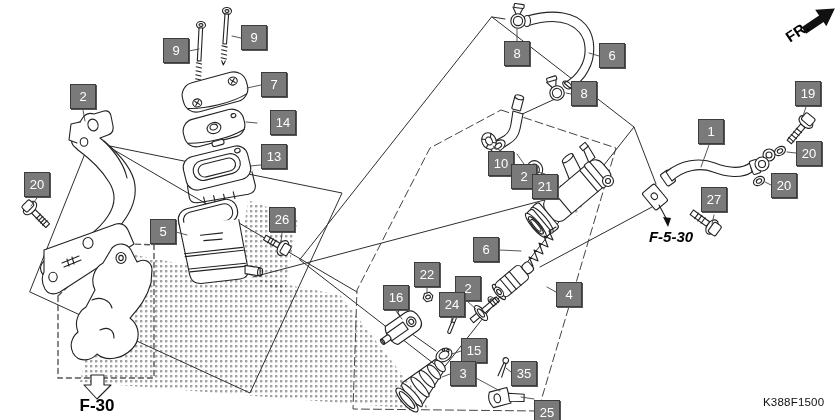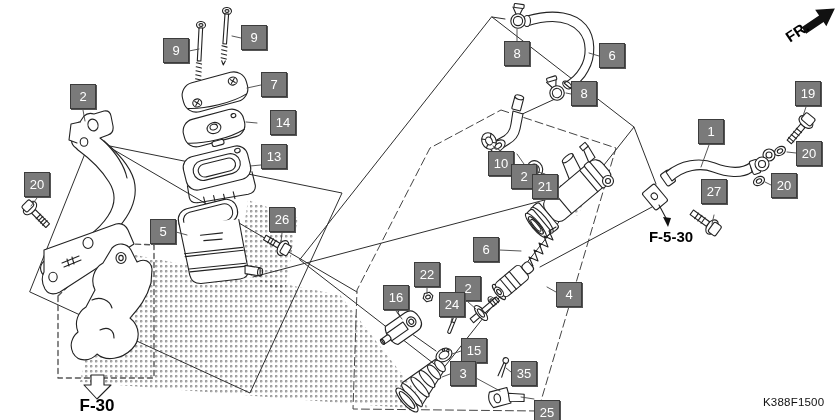--- a/index.html
+++ b/index.html
@@ -14,21 +14,21 @@
   #art .thin{stroke:#444;stroke-width:0.9;}
   #art .dash{stroke:#555;stroke-width:1.4;stroke-dasharray:5 4;}
   #art .ddot{stroke:#444;stroke-width:1;stroke-dasharray:8 4;}
   #art .blk{fill:#111;stroke:none;}
   #art .dots{fill:url(#dotpat);stroke:none;opacity:.45;}
   .co{position:absolute;z-index:3;width:24px;height:23px;background:#7a7a7a;
       border:1px solid #3c3c3c;color:#fff;font-size:13px;line-height:23px;
       text-align:center;box-shadow:1px 1px 0 #555;}
   .reftxt{position:absolute;z-index:3;color:#000;font-weight:bold;text-align:center;}
   #f30{left:72px;top:396px;width:50px;font-size:17px;text-align:center;}
-  #f530{left:641px;top:228px;width:60px;font-size:15px;}
+  #f530{left:641px;top:228px;width:60px;font-size:15px;font-style:italic;}
   #frtxt{left:779px;top:23px;width:36px;font-size:15px;transform:rotate(-34deg);}
   #pcode{position:absolute;z-index:3;left:751px;top:396px;width:60px;font-size:11.5px;
          color:#111;font-weight:normal;letter-spacing:0.2px;padding-left:12px;}
 </style>
 </head>
 <body>
 
 <div class="stage">
 
 <svg id="art" width="840" height="420" viewBox="0 0 840 420">
@@ -418,21 +418,21 @@
 <div class="co" style="left:504px;top:41px">8</div>
 <div class="co" style="left:599px;top:43px">6</div>
 <div class="co" style="left:571px;top:81px">8</div>
 <div class="co" style="left:488px;top:151px">10</div>
 <div class="co" style="left:511px;top:164px">2</div>
 <div class="co" style="left:532px;top:174px">21</div>
 <div class="co" style="left:698px;top:119px">1</div>
 <div class="co" style="left:795px;top:81px">19</div>
 <div class="co" style="left:796px;top:141px">20</div>
 <div class="co" style="left:771px;top:173px">20</div>
-<div class="co" style="left:701px;top:179px">27</div>
+<div class="co" style="left:701px;top:187px">27</div>
 <div class="co" style="left:473px;top:237px">6</div>
 <div class="co" style="left:414px;top:262px">22</div>
 <div class="co" style="left:383px;top:285px">16</div>
 <div class="co" style="left:455px;top:276px">2</div>
 <div class="co" style="left:439px;top:292px">24</div>
 <div class="co" style="left:461px;top:338px">15</div>
 <div class="co" style="left:450px;top:361px">3</div>
 <div class="co" style="left:556px;top:282px">4</div>
 <div class="co" style="left:511px;top:361px">35</div>
 <div class="co" style="left:534px;top:400px">25</div>

